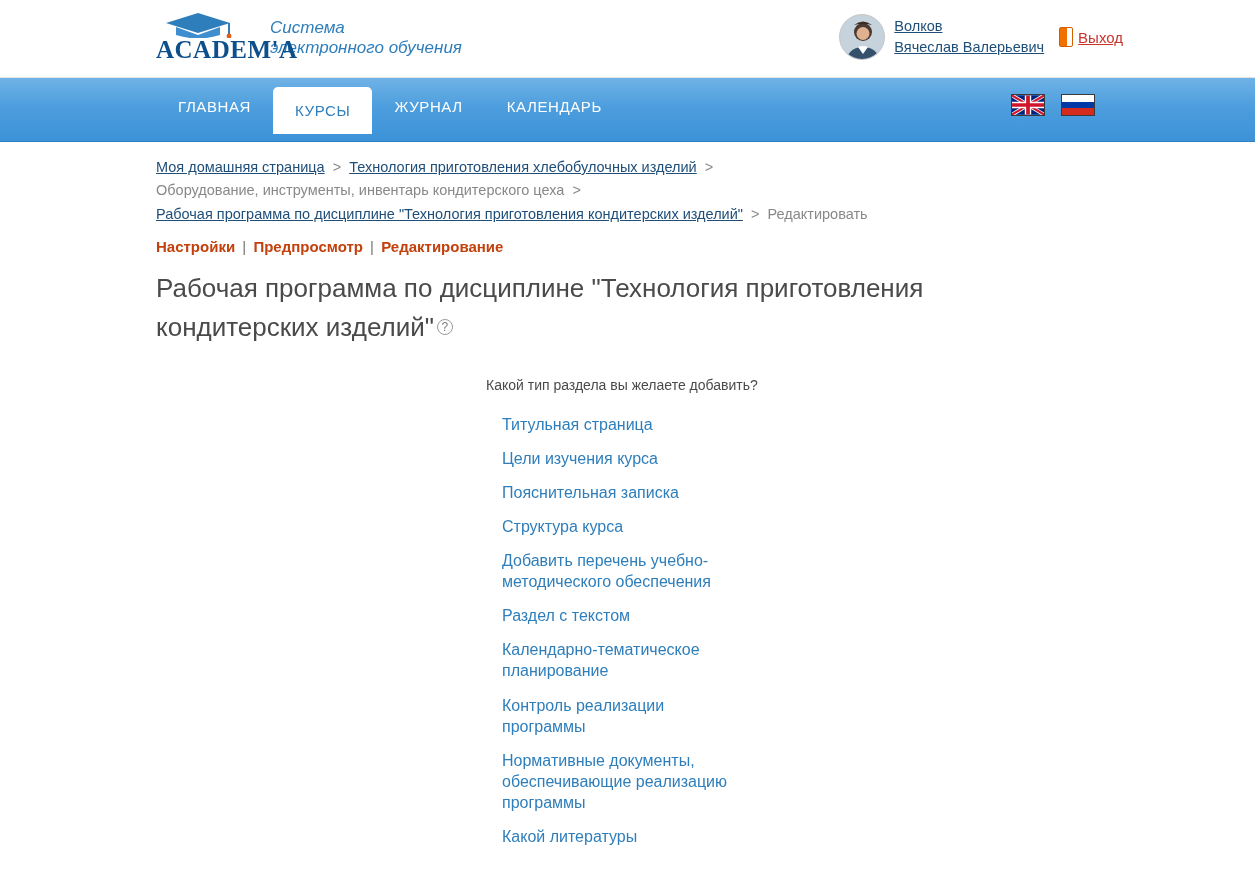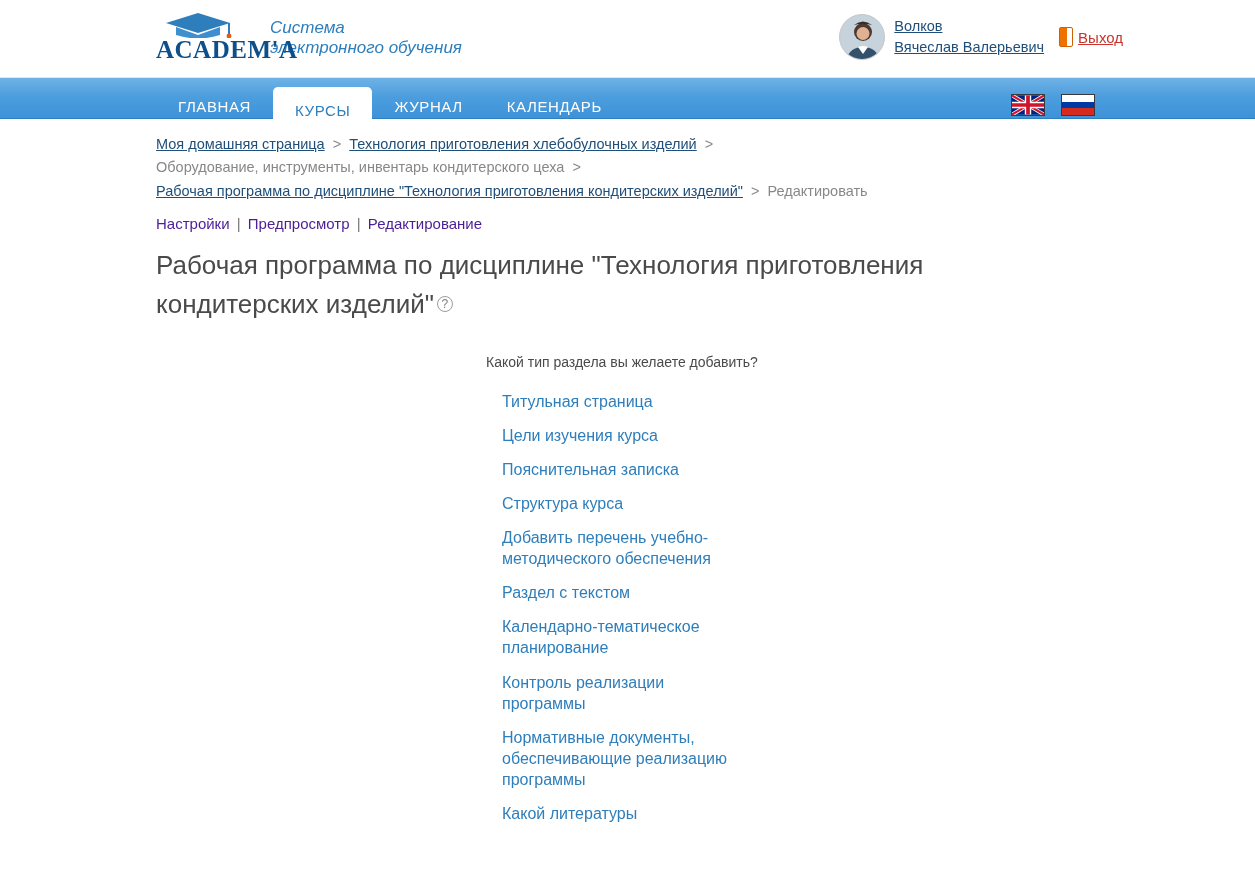--- a/index.html
+++ b/index.html
@@ -103,21 +103,21 @@
   .logout-link {
     color: #c9342c;
     text-decoration: underline;
     font-size: 15px;
     white-space: nowrap;
   }
 
   
   .navbar {
     position: relative;
-    height: 41px;
+    height: 64px;
     background: linear-gradient(180deg, #6fb2e6 0%, #4b9ddd 48%, #3d92d8 100%);
     border-bottom: 1px solid #2f7fc0;
   }
   .nav-items {
     position: absolute;
     left: 156px;
     top: 0;
     height: 56px;
     display: flex;
     align-items: stretch;
@@ -174,21 +174,21 @@
     text-decoration: underline;
   }
   .breadcrumb .sep { color: #8a8a8a; padding: 0 4px; }
   .breadcrumb .current { color: #888888; }
 
   .action-links {
     margin-top: 12px;
     font-size: 15px;
     color: #2e7ebb;
   }
-  .action-links a { color: #4c1d95; text-decoration: none; }
+  .action-links a { color: #c2410c; text-decoration: none; font-weight: bold; }
   .action-links .divider { color: #777; padding: 0 3px; }
 
   .page-title {
     margin: 14px 0 0 0;
     font-size: 26px;
     font-weight: normal;
     color: #4a4a4a;
     line-height: 1.5;
     max-width: 830px;
   }

